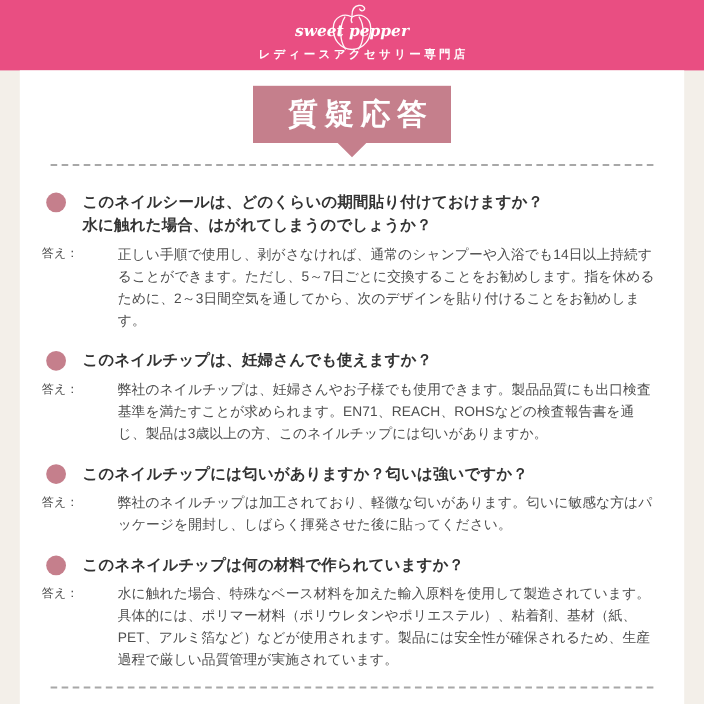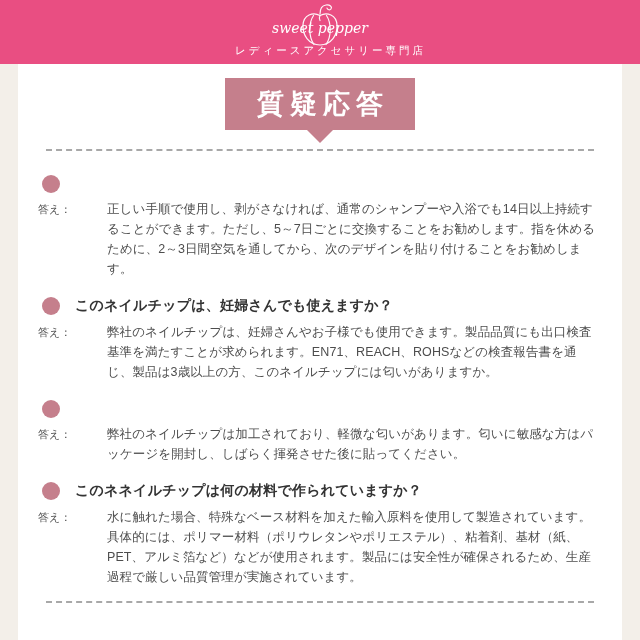--- a/index.html
+++ b/index.html
@@ -16,21 +16,21 @@
   .page{
     position:relative;
     width:640px;height:640px;
     background:var(--cream);
     overflow:hidden;
   }
   
   .header{
     width:640px;height:64px;
     background:var(--header-pink);
-    display:flex;flex-direction:column;align-items:center;justify-content:flex-start;
+    display:flex;flex-direction:column;align-items:center;justify-content:flex-start;font-weight:bold;
   }
   .logo-svg{display:block;margin-top:2px;}
   .logo-script{
     font-family:"DejaVu Serif","Liberation Serif",serif;
     font-style:italic;
     fill:#ffffff;
   }
   .header-subtitle{
     color:#ffffff;
     font-size:10.5px;
@@ -51,21 +51,21 @@
   .title-wrap{
     display:flex;flex-direction:column;align-items:center;
     margin-top:14px;
   }
   .title-bubble{
     background:var(--accent-rose);
     color:#ffffff;
     font-size:27px;
     font-weight:bold;
     letter-spacing:6px;
-    padding:11px 26px 11px 32px;
+    padding:11px 16px 11px 32px;
     text-align:center;
     line-height:30px;
   }
   .title-pointer{
     width:0;height:0;
     border-left:13px solid transparent;
     border-right:13px solid transparent;
     border-top:13px solid var(--accent-rose);
   }
   .divider{
@@ -148,20 +148,22 @@
       <div class="title-bubble">質疑応答</div>
       <div class="title-pointer"></div>
     </div>
 
     <div class="divider divider-top"></div>
 
     <div id="faq-list">
   <div class="faq-item first">
     <div class="q-row">
       <span class="q-bullet"></span>
+      <span class="q-text">このネイルシールは、どのくらいの期間貼り付けておけますか？
+水に触れた場合、はがれてしまうのでしょうか？</span>
     </div>
     <div class="a-row">
       <span class="a-label">答え：</span>
       <span class="a-text">正しい手順で使用し、剥がさなければ、通常のシャンプーや入浴でも14日以上持続することができます。ただし、5～7日ごとに交換することをお勧めします。指を休めるために、2～3日間空気を通してから、次のデザインを貼り付けることをお勧めします。</span>
     </div>
   </div>
 
   <div class="faq-item">
     <div class="q-row">
       <span class="q-bullet"></span>
@@ -169,20 +171,21 @@
     </div>
     <div class="a-row">
       <span class="a-label">答え：</span>
       <span class="a-text">弊社のネイルチップは、妊婦さんやお子様でも使用できます。製品品質にも出口検査基準を満たすことが求められます。EN71、REACH、ROHSなどの検査報告書を通じ、製品は3歳以上の方、このネイルチップには匂いがありますか。</span>
     </div>
   </div>
 
   <div class="faq-item">
     <div class="q-row">
       <span class="q-bullet"></span>
+      <span class="q-text">このネイルチップには匂いがありますか？匂いは強いですか？</span>
     </div>
     <div class="a-row">
       <span class="a-label">答え：</span>
       <span class="a-text">弊社のネイルチップは加工されており、軽微な匂いがあります。匂いに敏感な方はパッケージを開封し、しばらく揮発させた後に貼ってください。</span>
     </div>
   </div>
 
   <div class="faq-item">
     <div class="q-row">
       <span class="q-bullet"></span>

